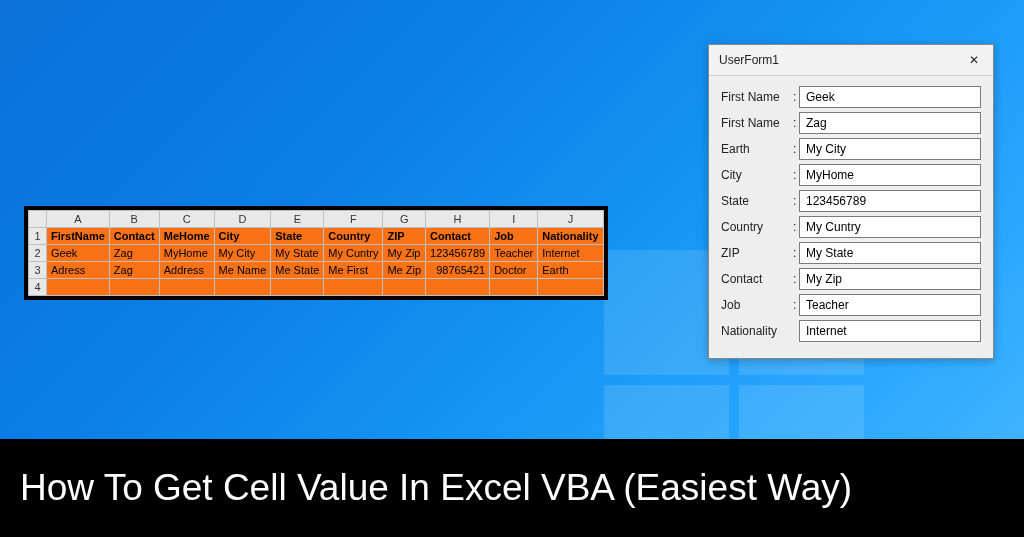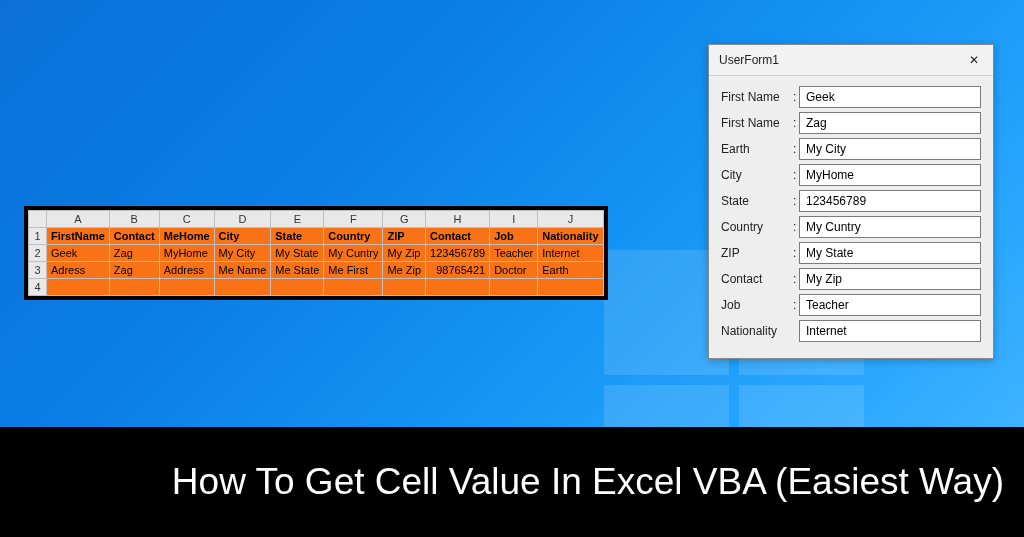--- a/index.html
+++ b/index.html
@@ -8,21 +8,21 @@
 
   
   .winlogo { position: absolute; right: 160px; top: 250px; width: 260px; height: 260px; opacity: 0.12; }
   .winlogo div { position: absolute; width: 48%; height: 48%; background: #fff; }
   .winlogo .tl { left: 0; top: 0; }
   .winlogo .tr { right: 0; top: 0; }
   .winlogo .bl { left: 0; bottom: 0; }
   .winlogo .br { right: 0; bottom: 0; }
 
   
-  .banner { position: absolute; left: 0; right: 0; bottom: 0; height: 110px; background: #000; color: #fff; padding: 10px 20px; display: flex; align-items: center; justify-content: flex-end; }
+  .banner { position: absolute; left: 0; right: 0; bottom: 0; height: 98px; background: #000; color: #fff; padding: 10px 20px; display: flex; align-items: center; }
   .banner h1 { font-size: 37px; font-weight: 400; line-height: 1.25; }
 
   
   .sheet-wrap { position: absolute; left: 24px; top: 206px; border: 4px solid #000; background: #fff; }
   .sheet { border-collapse: collapse; font-size: 11px; background: #fff; color: #000; }
   .sheet th, .sheet td { border: 1px solid #bfbfbf; padding: 2px 4px; text-align: left; white-space: nowrap; background: #f97316; font-weight: 400; }
   .sheet tr.colhead th { background: #e8e8e8; color: #333; text-align: center; font-weight: 400; height: 16px; }
   .sheet th.rowhead { background: #e8e8e8; color: #333; text-align: center; width: 18px; font-weight: 400; }
   .sheet th.corner { background: #e8e8e8; width: 18px; }
   .sheet tr.fieldhead td { font-weight: 700; }

